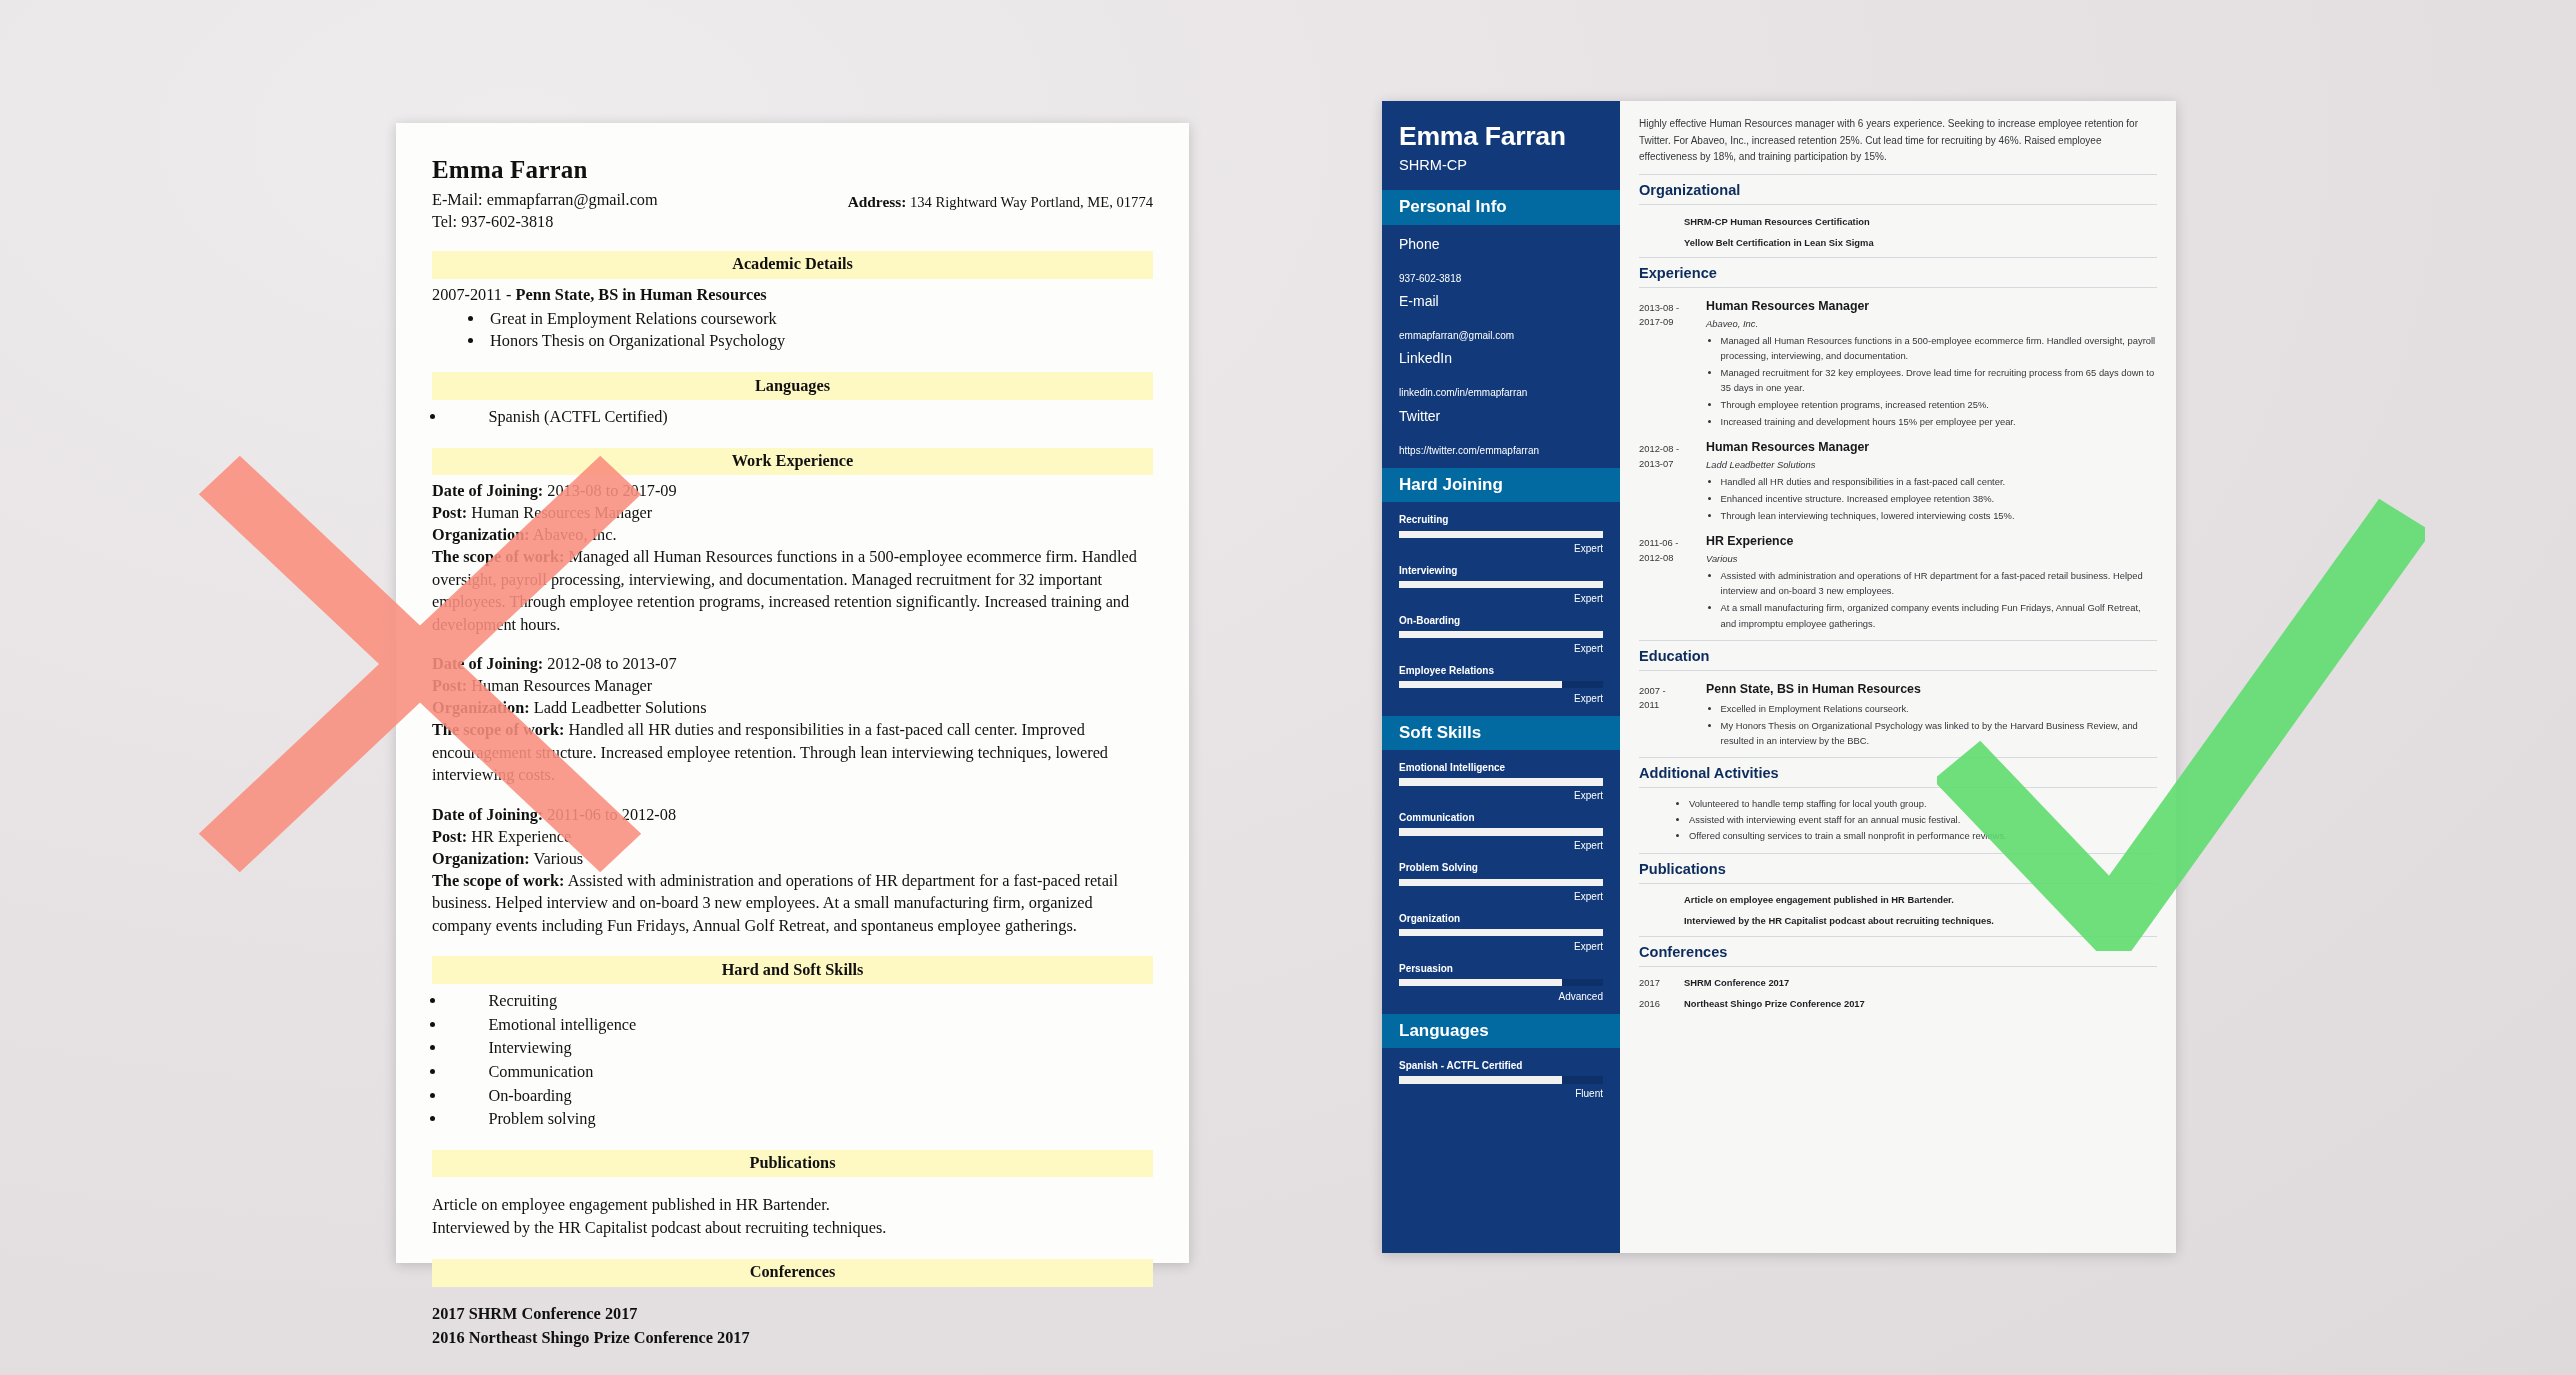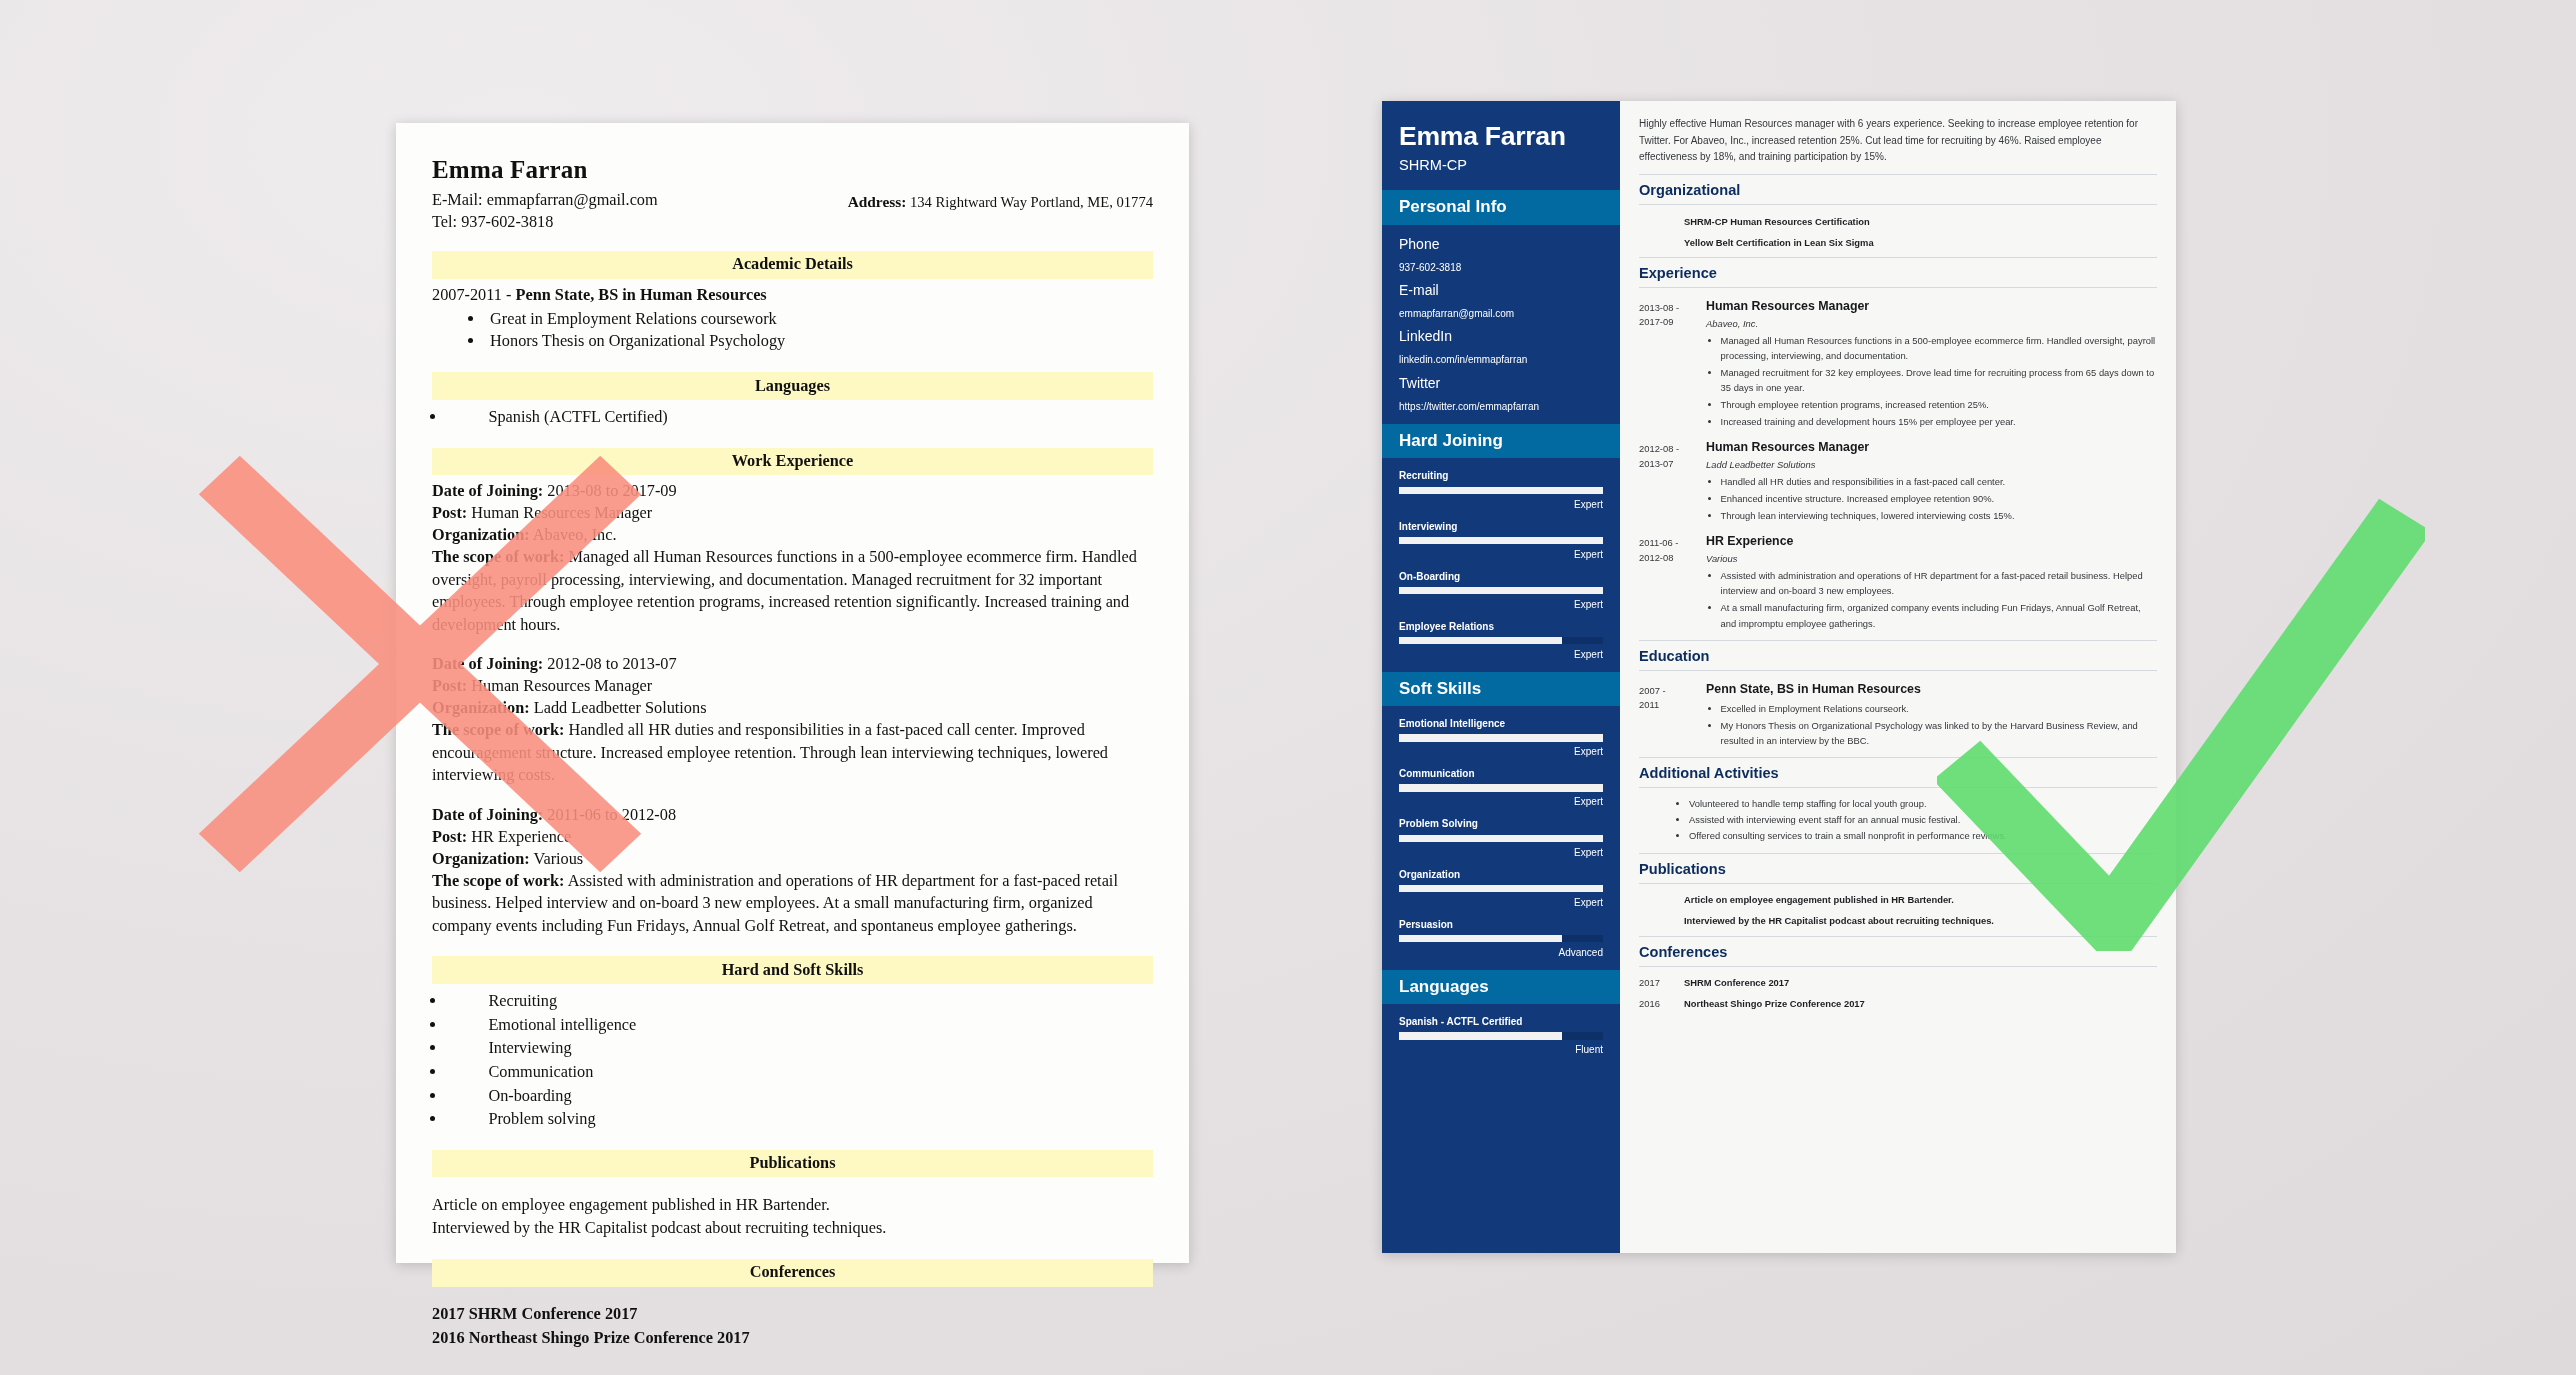--- a/index.html
+++ b/index.html
@@ -63,21 +63,21 @@
     width:238px;flex:0 0 238px;background:#123a7a;color:#fff;
     display:flex;flex-direction:column;
   }
   .g-head{padding:22px 17px 17px 17px;}
   .g-name{font-size:26.6px;font-weight:bold;line-height:1.05;letter-spacing:-0.3px;}
   .g-title{font-size:14.6px;margin-top:6px;font-weight:400;}
   .g-bar{background:#0369a1;font-size:17px;font-weight:bold;padding:6.9px 17px 7.7px 17px;}
   .g-block{padding:8.6px 17px 12px 17px;}
   .g-lbl{font-size:14px;font-weight:normal;margin-top:9.4px;}
   .g-lbl:first-child{margin-top:2.6px;}
-  .g-val{font-size:10px;margin-top:10px;word-break:break-all;}
+  .g-val{font-size:10px;margin-top:21px;word-break:break-all;}
   .g-skill{margin-top:11px;}
   .g-skill:first-child{margin-top:3.4px;}
   .g-skill-name{font-size:10px;font-weight:bold;}
   .g-track{height:7.7px;background:#0e3068;margin-top:5.1px;position:relative;}
   .g-fill{height:100%;background:#f2f2f2;}
   .g-level{font-size:10px;text-align:right;margin-top:4.3px;}
   .g-main{flex:1;padding:15.4px 19px 8.6px 19px;box-sizing:border-box;color:#2a2a2a;}
   .g-summary{font-size:10px;line-height:1.62;color:#33363a;}
   .g-hr{border:0;border-top:0.9px solid #d6d9dd;margin:9.4px 0 0 0;}
   .g-sechead{font-size:14.6px;font-weight:bold;color:#0c2c5e;margin:6.9px 0 0 0;}
@@ -318,21 +318,21 @@
     <div class="g-entry">
       <div class="g-dates">
         <div>2012-08 -</div>
         <div>2013-07</div>
       </div>
       <div class="g-body">
         <div class="g-role">Human Resources Manager</div>
         <div class="g-org">Ladd Leadbetter Solutions</div>
         <ul class="g-ul">
           <li>Handled all HR duties and responsibilities in a fast-paced call center.</li>
-          <li>Enhanced incentive structure. Increased employee retention 90%.</li>
+          <li>Enhanced incentive structure. Increased employee retention 38%.</li>
           <li>Through lean interviewing techniques, lowered interviewing costs 15%.</li>
         </ul>
       </div>
     </div>
 
     <div class="g-entry">
       <div class="g-dates">
         <div>2011-06 -</div>
         <div>2012-08</div>
       </div>

